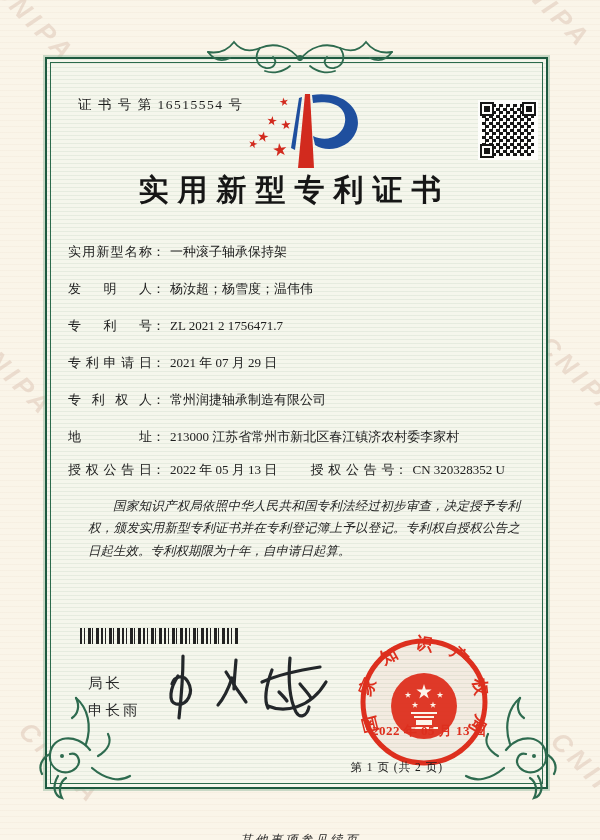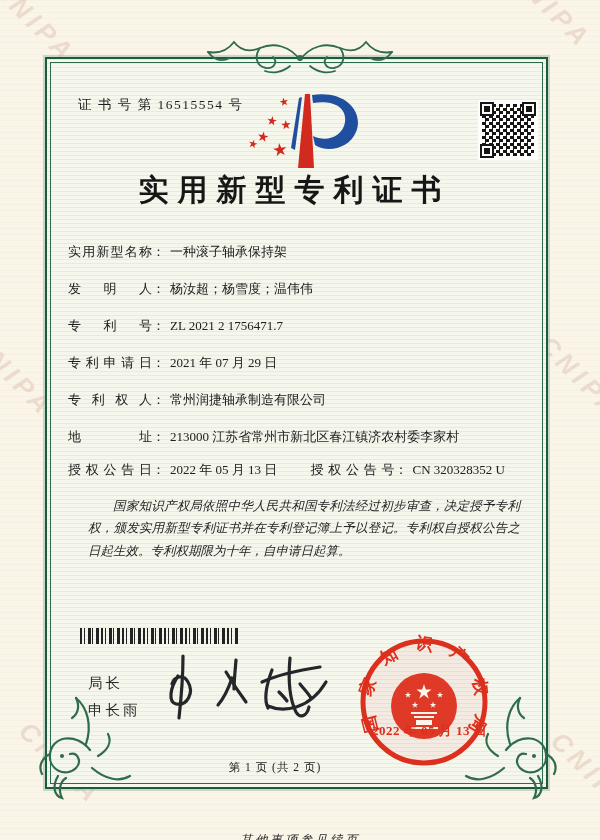--- a/index.html
+++ b/index.html
@@ -37,21 +37,21 @@
     font-style:italic; text-align:justify; color:#242424;}
   .paras p{margin:12px; text-indent:2em;}
   .barcode{position:absolute; left:80px; top:628px; width:158px; height:16px;
     background:repeating-linear-gradient(90deg,#222 0 2px,transparent 2px 4px,#222 4px 5px,transparent 5px 8px,#222 8px 11px,transparent 11px 12px,#222 12px 13px,transparent 13px 16px,#222 16px 19px,transparent 19px 21px);}
   .signer{position:absolute; left:88px; top:670px; font-family:"Liberation Sans","DejaVu Sans",sans-serif;
     font-size:14.5px; letter-spacing:3px; color:#2b2b2b; line-height:1.85;}
   .sig{position:absolute; left:148px; top:642px;}
   .sealbox{position:absolute; left:356px; top:634px;}
   .seal-date{position:absolute; left:372px; top:722px; font-size:13px; font-weight:bold;
     color:#dd2f1e; letter-spacing:0.5px; white-space:nowrap;}
-  .pageinfo{position:absolute; left:45px; top:760px; width:398px; text-align:center; font-size:11.5px; letter-spacing:1px;margin-left:31px;}
+  .pageinfo{position:absolute; left:45px; top:760px; width:398px; text-align:right; font-size:11.5px; letter-spacing:1px;}
   .note{position:absolute; left:0; top:798px; width:600px; text-align:center; font-size:12.5px;
     font-style:italic; letter-spacing:2.5px; color:#2a2a2a;margin-top:34px;}
   .orn{position:absolute;}
   svg{display:block;}
 </style>
 </head>
 <body>
 
 <div class="page">
 

